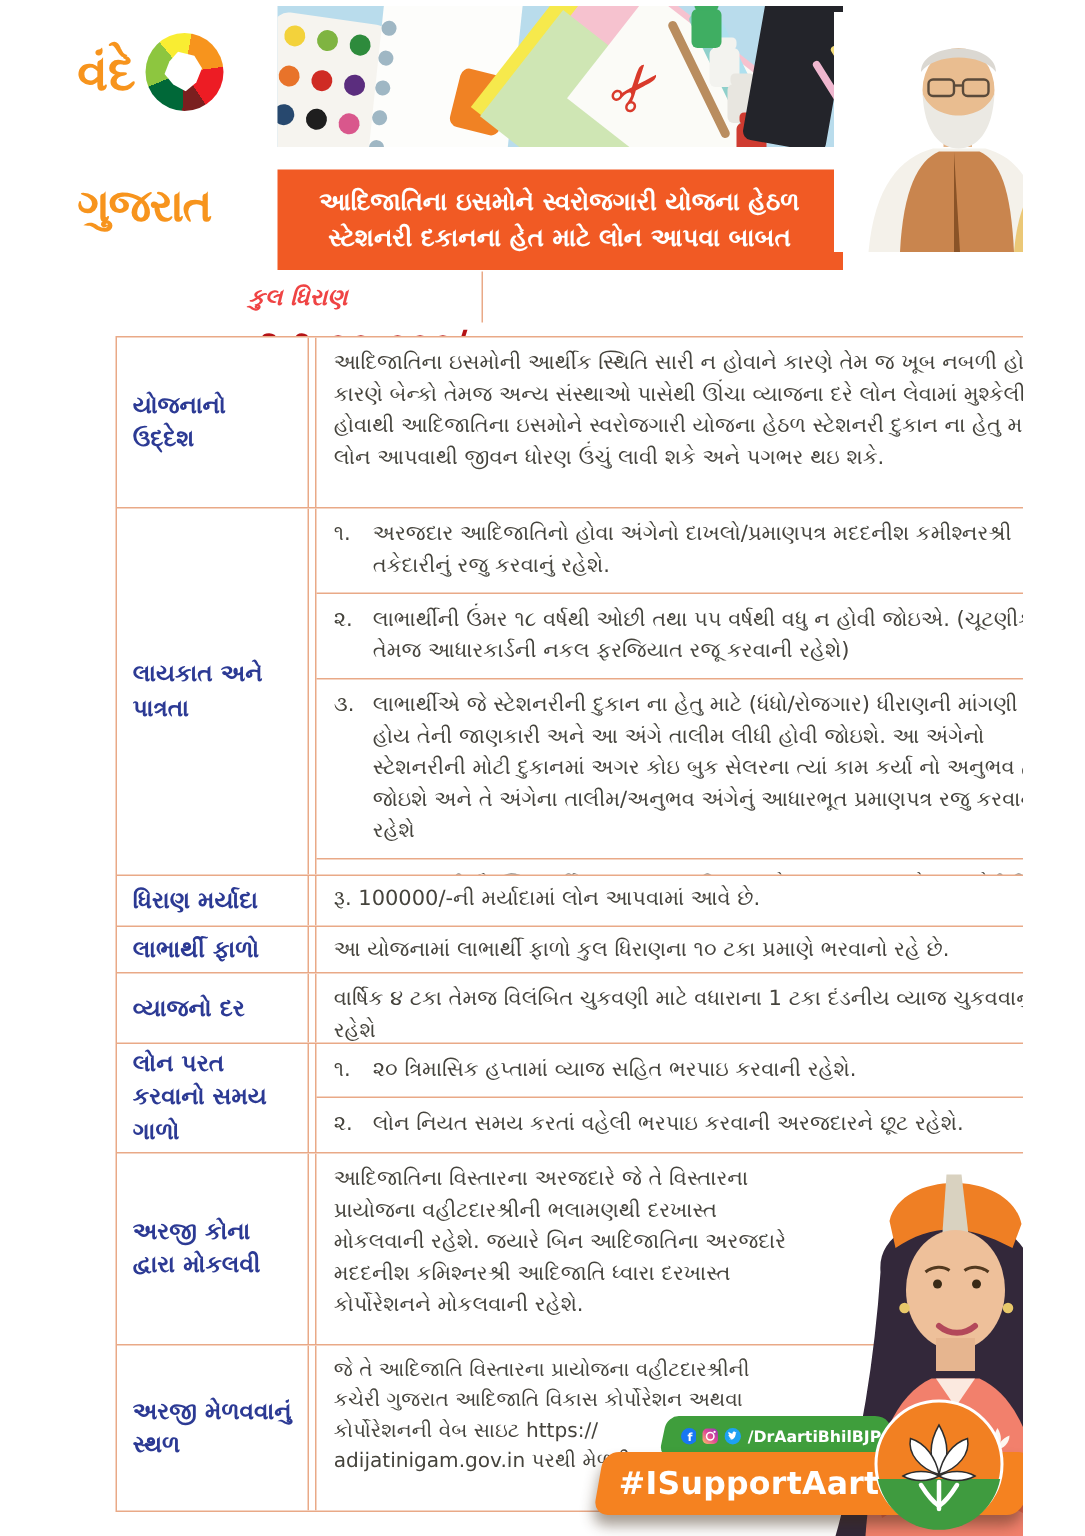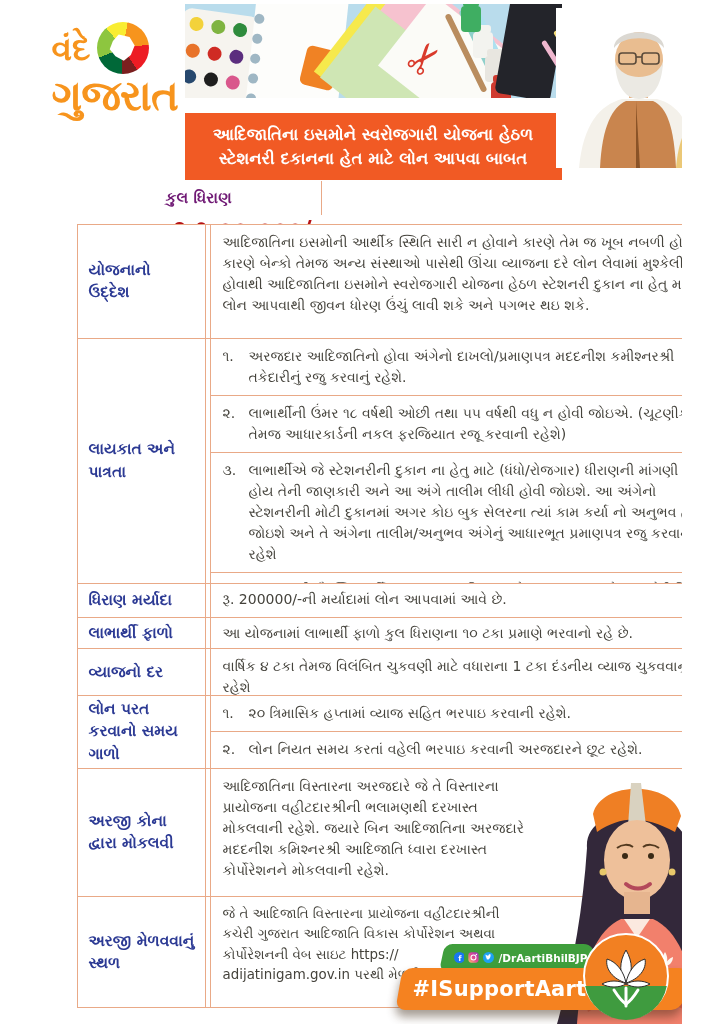--- a/index.html
+++ b/index.html
@@ -9,21 +9,21 @@
 
   
   .logo-block { position:absolute; left:10px; top:22px; width:132px; }
   .logo-row1 { display:flex; align-items:center; gap:6px; }
   .logo-word1 { font-size:33px; font-weight:700; color:#f7941d; line-height:1; }
   .logo-emblem { width:52px; height:52px; border-radius:50%;
     background:conic-gradient(from -40deg,#f9ed32 0 14%,#f7941d 14% 34%,#ed1c24 34% 52%,#7b1f1f 52% 62%,#006838 62% 80%,#8dc63f 80% 100%);
     position:relative; }
   .logo-emblem .map { position:absolute; left:10px; top:10px; width:32px; height:32px; background:#fff;
     clip-path:polygon(38% 8%,72% 16%,88% 42%,76% 72%,54% 90%,28% 76%,10% 54%,20% 28%); }
-  .logo-word2 { font-size:42px; font-weight:700; color:#f7941d; line-height:1.05; letter-spacing:-1px; }
+  .logo-word2 { font-size:30px; font-weight:700; color:#f7941d; line-height:1.05; letter-spacing:-1px;margin-top:48px; }
   .logo-taglines { margin-top:4px; text-align:right; }
   .logo-tag { font-size:13.5px; font-weight:700; color:#2b7bb9; line-height:1.35; }
   .logo-divider { height:3px; margin:2px 0 2px 28px; background:linear-gradient(90deg,#f7941d 0 33%,#ffffff 33% 66%,#2e9b45 66% 100%); border-radius:2px; }
 
   
   .photo-strip { position:absolute; left:143px; top:4px; width:377px; height:94px; background:#b9dcec; overflow:hidden; }
   .ps-paper { position:absolute; }
   .ps-palette { position:absolute; left:-8px; top:8px; width:78px; height:92px; background:#f6f4ef; border-radius:10px; transform:rotate(8deg);
     display:grid; grid-template-columns:repeat(3,1fr); gap:4px; padding:8px; }
   .ps-palette i { width:14px; height:14px; border-radius:50%; display:block; }
@@ -41,21 +41,21 @@
   .ps-pen { position:absolute; width:60px; height:5px; border-radius:3px; }
 
   .banner { position:absolute; left:143px; top:113px; width:377px; height:67px; background:#f15a24;
     display:flex; flex-direction:column; justify-content:center; align-items:center; gap:3px; }
   .banner div { color:#fff; font-weight:700; font-size:16.5px; line-height:1.3; white-space:nowrap; }
 
   .leaders { position:absolute; left:514px; top:8px; width:206px; height:160px; background:#fff; }
 
   
   .doc-title { position:absolute; left:113px; top:181px; font-size:25px; font-weight:700; }
-  .doc-title .t-label { color:#701a75; }
+  .doc-title .t-label { color:#ef4444;font-style:italic; }
   .doc-title .t-sep { color:#1c3e94; }
   .doc-title .t-amount { color:#b51215; }
 
   
   .scheme-table { position:absolute; left:35px; top:224px; width:653px; height:784px;
     border:1px solid #e9a987; display:flex; flex-direction:column; background:#fff; }
   .t-row { display:flex; border-top:1px solid #e9a987; overflow:hidden; }
   .t-row:first-child { border-top:none; }
   .t-label { flex:0 0 128px; border-right:1px solid #e9a987; display:flex; align-items:center; padding:6px 8px 6px 11px;
     color:#2c3a94; font-weight:700; font-size:15.5px; line-height:1.45; }
@@ -201,21 +201,21 @@
             <span class="t-num">૪.</span>
             <span class="t-text">અરજદારની કૌટુમ્બિક વાર્ષિક આવક ગ્રામ્ય વિસ્તાર માટે રૂ. ૧,૨૦,૦૦૦/- તેમજ શહેરી વિસ્તાર માટે આવક મર્યાદા રૂ.૧,૫૦,૦૦૦ થી વધતી ન હોય તેવાને આ યોજનાનો લાભ મળશે.</span>
           </div>
       </div>
     </div>
 
     <div class="t-row r3">
       <div class="t-label">ધિરાણ મર્યાદા</div>
       <div class="t-content">
         <div class="t-item">
-            <span class="t-text">રૂ. 200000/-ની મર્યાદામાં લોન આપવામાં આવે છે.</span>
+            <span class="t-text">રૂ. 100000/-ની મર્યાદામાં લોન આપવામાં આવે છે.</span>
           </div>
       </div>
     </div>
 
     <div class="t-row r4">
       <div class="t-label">લાભાર્થી ફાળો</div>
       <div class="t-content">
         <div class="t-item">
             <span class="t-text">આ યોજનામાં લાભાર્થી ફાળો  કુલ ધિરાણના ૧૦ ટકા પ્રમાણે ભરવાનો રહે છે.</span>
           </div>

